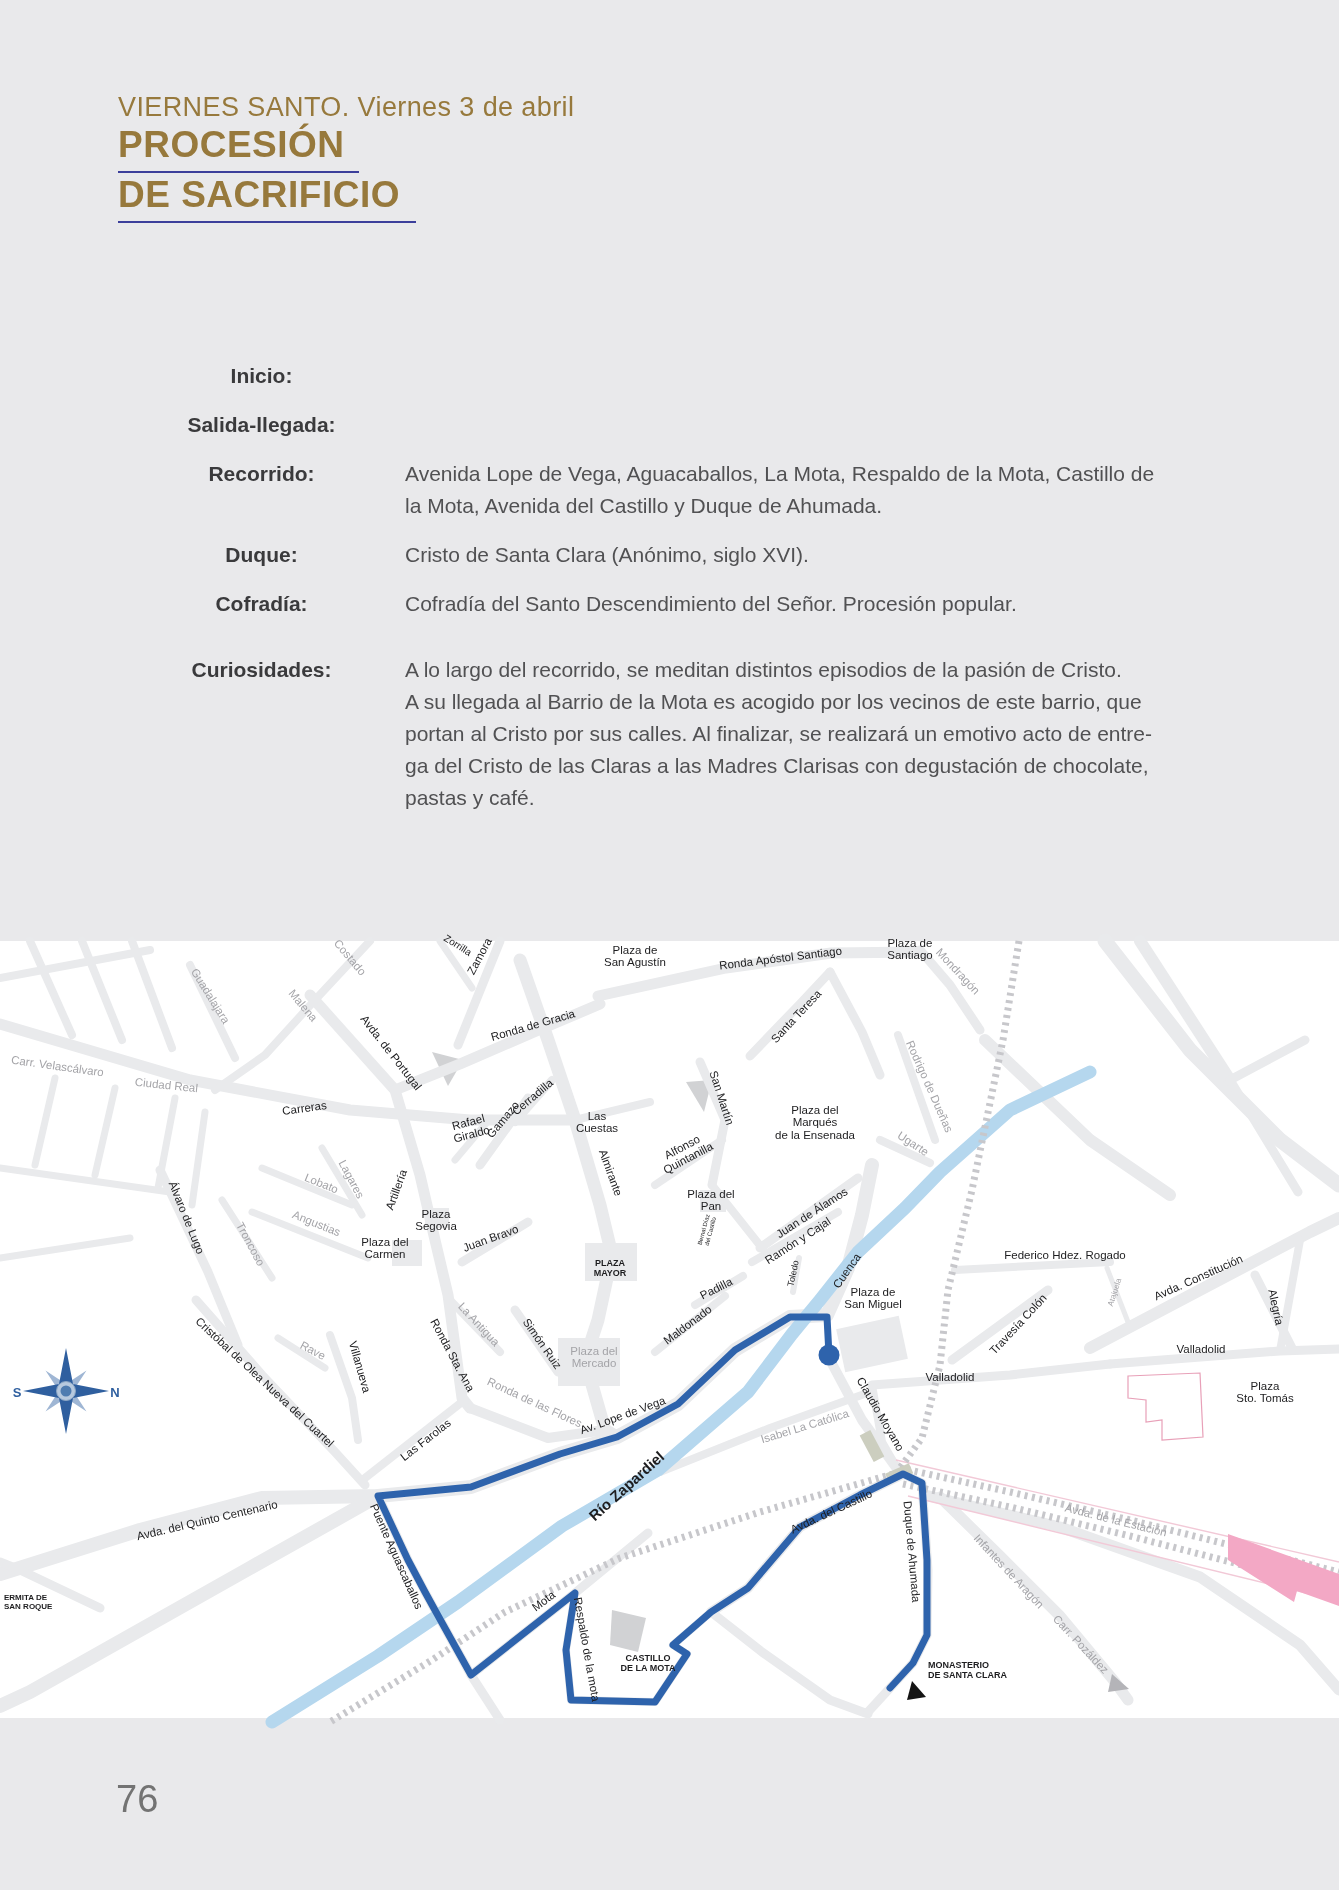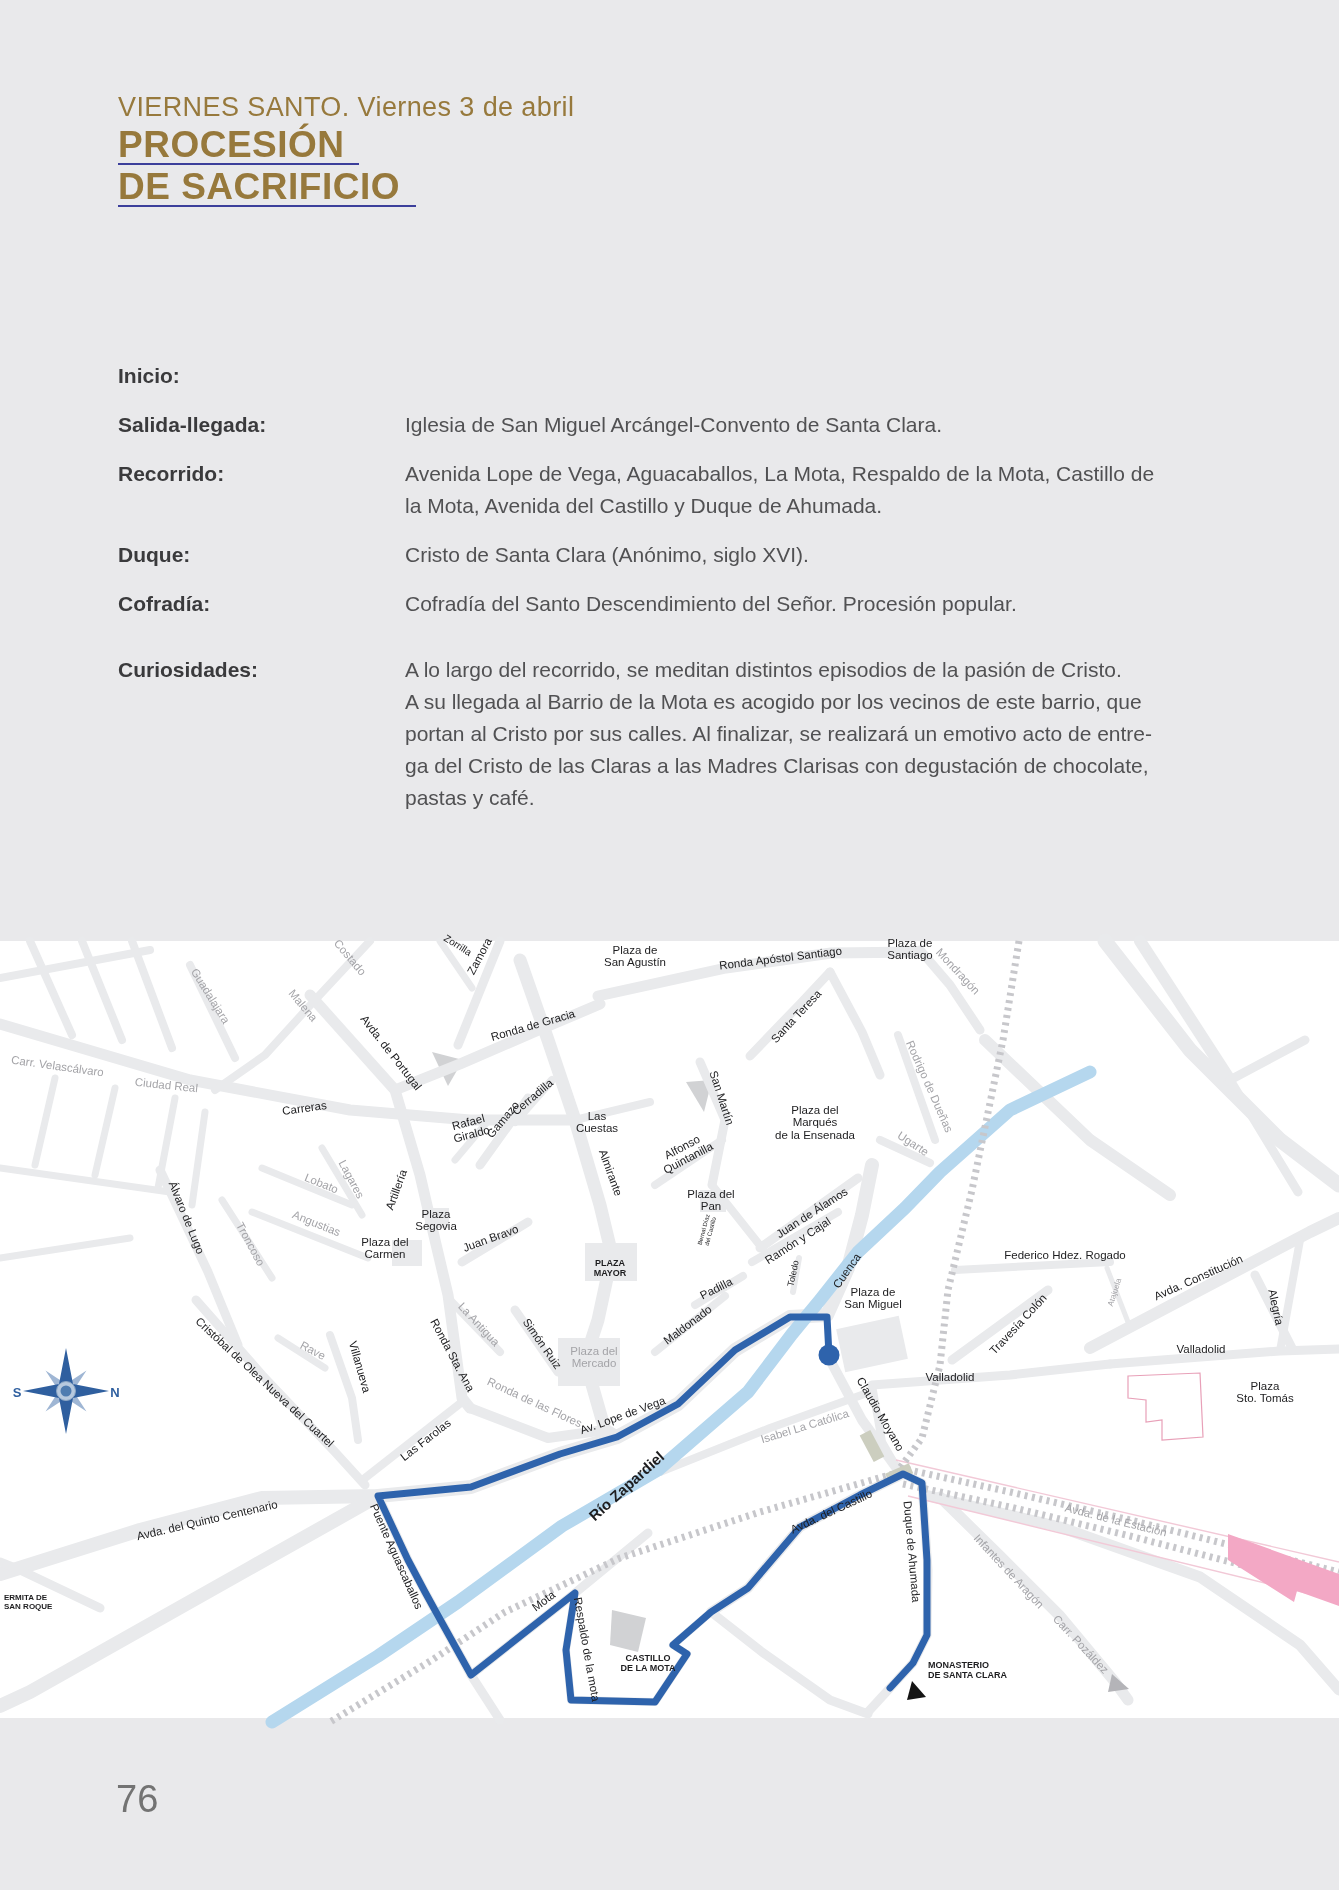--- a/index.html
+++ b/index.html
@@ -3,27 +3,27 @@
 <meta charset="utf-8">
 <style>
   html,body{margin:0;padding:0;}
   body{width:1339px;height:1890px;position:relative;background:#e9e9eb;
        font-family:"Liberation Sans",sans-serif;overflow:hidden;}
   .sheet{position:absolute;inset:0;}
   
   .kicker{position:absolute;left:118px;top:92px;font-size:27px;letter-spacing:.4px;color:#97793c;}
   .title{position:absolute;left:118px;top:126px;line-height:1;}
   .title .tline{display:block;font-weight:bold;font-size:37px;letter-spacing:.5px;color:#97793c;
-       border-bottom:2px solid #3c3f9b;margin-bottom:3px;width:max-content;}
+       border-bottom:2px solid #3c3f9b;padding-bottom:8px;margin-bottom:3px;width:max-content;}
   .title .tline.l1{padding-right:14px;}
   .title .tline.l2{padding-right:16px;}
   
   .details{position:absolute;left:118px;top:360px;width:1060px;}
   .drow{display:flex;margin-bottom:17px;}
-  .dt{width:287px;flex:none;font-weight:bold;font-size:21px;color:#3a3a3c;line-height:32px;}
+  .dt{width:287px;flex:none;font-weight:bold;font-size:21px;color:#3a3a3c;line-height:32px;text-align:center;}
   .dd{flex:1;font-size:21px;color:#515153;line-height:32px;white-space:pre-line;}
   
   svg{position:absolute;left:0;top:0;}
   .st{stroke:#e9eaec;fill:none;stroke-linecap:round;stroke-linejoin:round;}
   .lbl{font-family:"Liberation Sans",sans-serif;fill:#1d1d1f;}
   .lbl.gy{fill:#a4a4a8;}
   .lbl.b{font-weight:bold;}
   .pagenum{position:absolute;left:116px;top:1778px;font-size:38px;color:#737373;}
 </style>
 </head>
@@ -36,21 +36,20 @@
     <span class="tline l1">PROCESIÓN</span>
     <span class="tline l2">DE SACRIFICIO</span>
   </div>
 
   <div class="details" id="details">
       <div class="drow">
         <div class="dt">Inicio:</div>
       </div>
       <div class="drow">
         <div class="dt">Salida-llegada:</div>
-        <div class="dd">Iglesia de San Miguel Arcángel-Convento de Santa Clara.</div>
       </div>
       <div class="drow">
         <div class="dt">Recorrido:</div>
         <div class="dd">Avenida Lope de Vega, Aguacaballos, La Mota, Respaldo de la Mota, Castillo de
 la Mota, Avenida del Castillo y Duque de Ahumada.</div>
       </div>
       <div class="drow">
         <div class="dt">Duque:</div>
         <div class="dd">Cristo de Santa Clara (Anónimo, siglo XVI).</div>
       </div>

